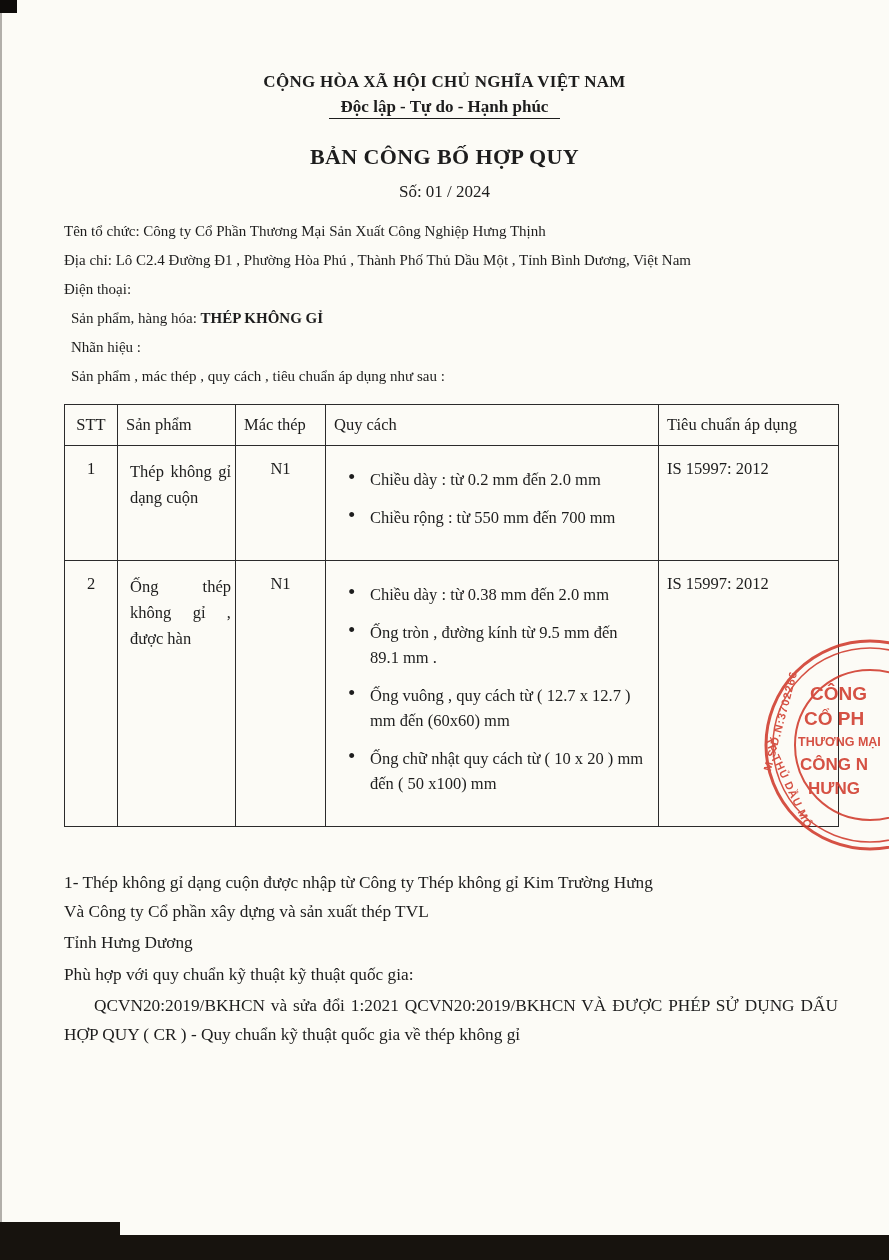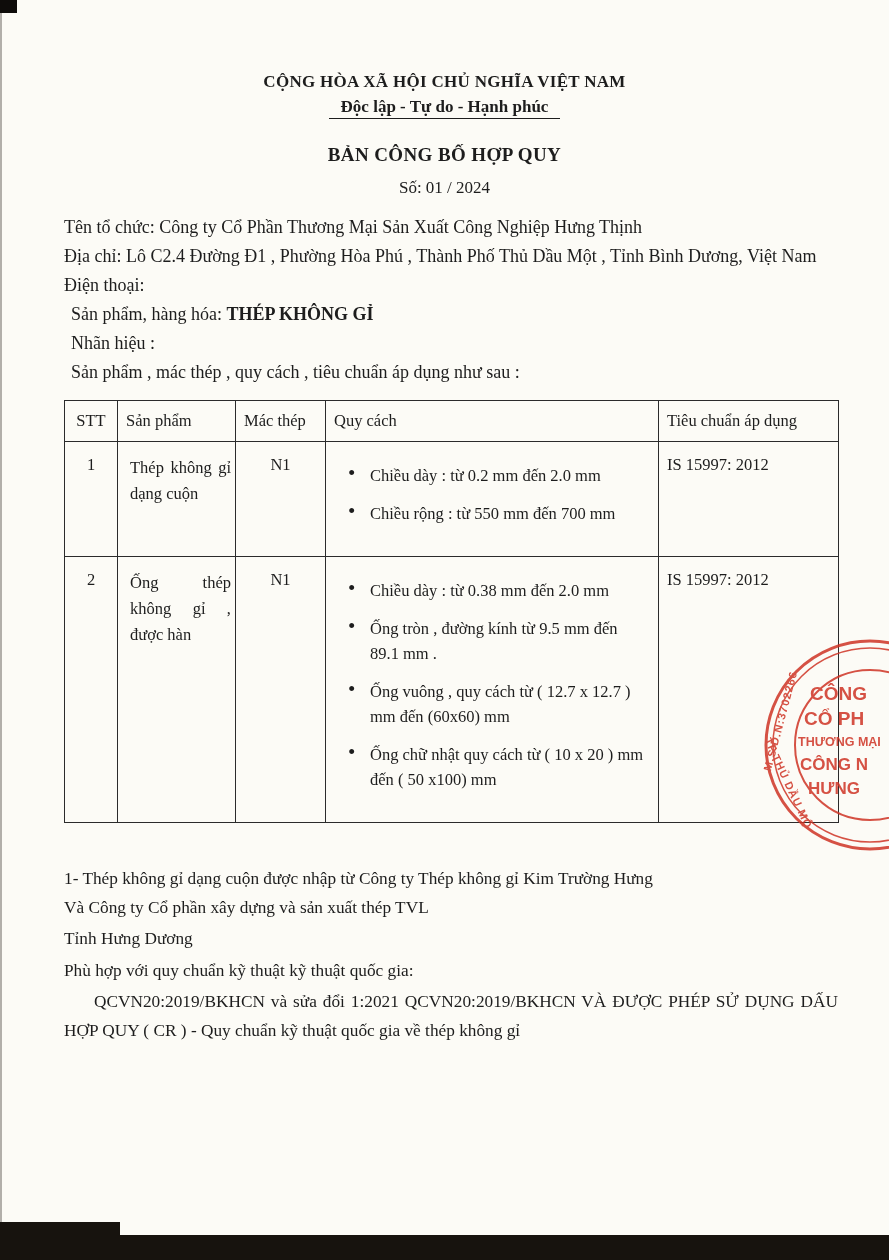--- a/index.html
+++ b/index.html
@@ -8,24 +8,24 @@
     background:#fcfbf6;
     position:relative;overflow:hidden;
     font-family:"Liberation Serif", serif;
     color:#1d1d1d;
   }
   .page{position:absolute;inset:0;}
 
   .nat-title{margin-top:72px;text-align:center;font-weight:bold;font-size:17px;letter-spacing:.3px;}
   .motto-wrap{text-align:center;margin-top:5px;}
   .motto{font-weight:bold;font-size:17px;border-bottom:1.6px solid #1d1d1d;padding:0 12px 2px;}
-  .doc-title{margin-top:27px;text-align:center;font-weight:bold;font-size:19px;letter-spacing:.4px;}
+  .doc-title{margin-top:27px;text-align:center;font-weight:bold;font-size:22px;letter-spacing:.4px;}
   .doc-no{margin-top:12px;text-align:center;font-size:17px;}
 
-  .body-text{margin:15px 50px 0 64px;font-size:18px;line-height:29px;}
+  .body-text{margin:15px 50px 0 64px;font-size:15px;line-height:29px;}
   .body-text p{margin:0;}
   .indent{padding-left:7px;}
 
   .spec-table{margin:13px 0 0 64px;border-collapse:collapse;table-layout:fixed;width:774px;font-size:16.5px;}
   .spec-table th,.spec-table td{border:1.2px solid #2b2b2b;vertical-align:top;padding:9px 8px;text-align:left;font-weight:normal;}
   .spec-table th{vertical-align:middle;padding:10px 8px;}
   .spec-table th:first-child,.spec-table td:first-child{text-align:center;}
   col.c1{width:53px;} col.c2{width:118px;} col.c3{width:90px;} col.c4{width:333px;} col.c5{width:180px;}
   td.stt{padding-top:13px;}
   td.prod{padding:13px 4px 0 12px;text-align:justify;line-height:26px;}

